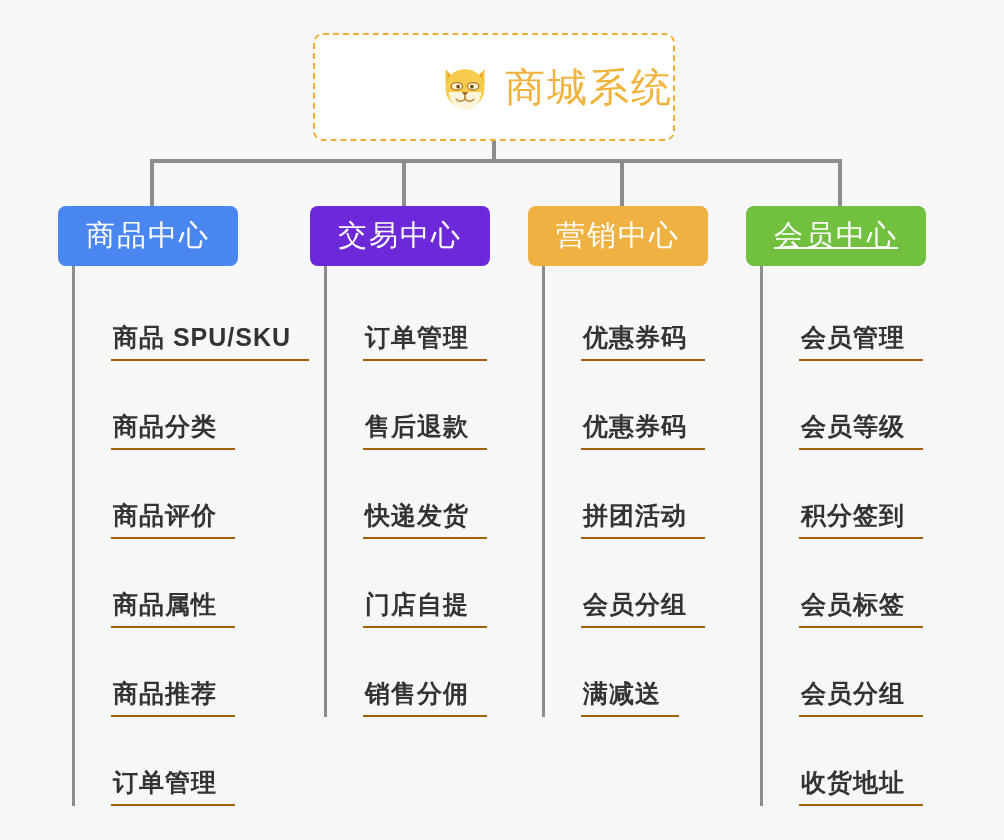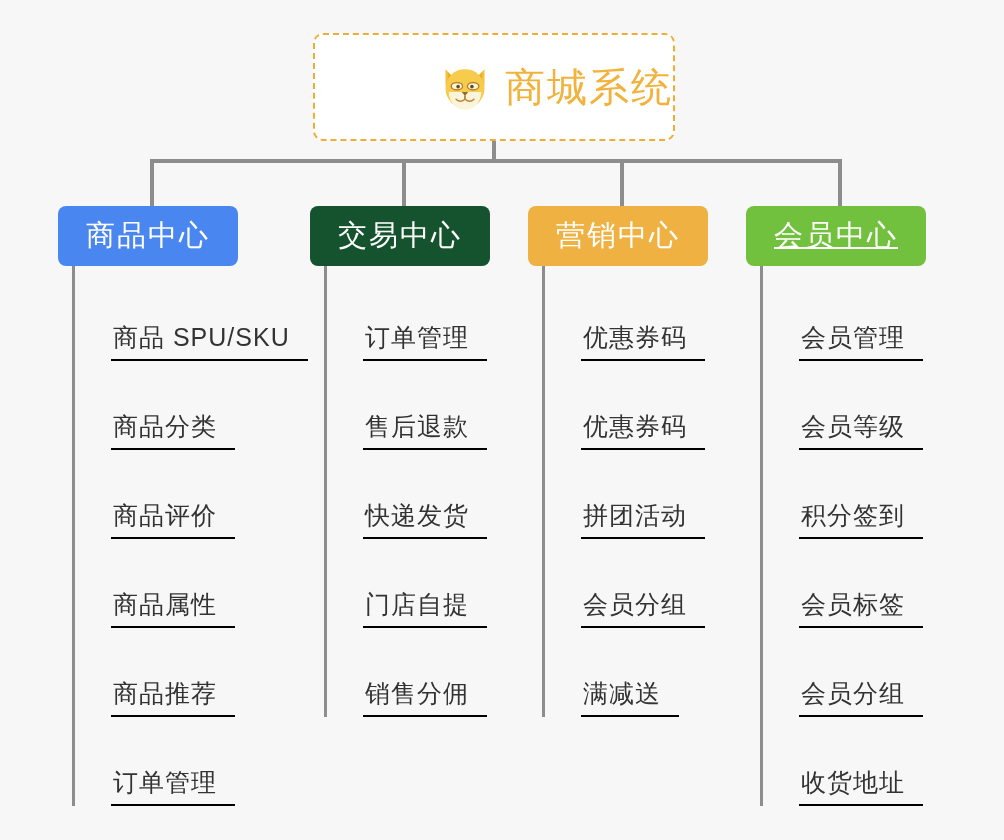--- a/index.html
+++ b/index.html
@@ -94,21 +94,21 @@
     box-sizing: border-box;
     padding: 14px 28px;
     border-radius: 8px;
     color: #ffffff;
     font-size: 29px;
     line-height: 1.1;
     letter-spacing: 2px;
     white-space: nowrap;
   }
   .branch-1 .branch-head { background: #4a86f0; }
-  .branch-2 .branch-head { background: #14532d; }
+  .branch-2 .branch-head { background: #6d28d9; }
   .branch-3 .branch-head { background: #eeb142; }
   .branch-4 .branch-head { background: #72c13e; text-decoration: underline; }
 
   
   .children {
     position: relative;
     margin-left: 14px;
     padding-left: 0;
     border-left: 3px solid #8d8d8d;
     padding-top: 6px;
@@ -119,22 +119,23 @@
     display: flex;
     align-items: flex-end;
     padding-left: 36px;
   }
   .child-label {
     font-size: 25px;
     color: #333333;
     line-height: 1.25;
     white-space: nowrap;
     padding: 0 18px 6px 2px;
-    border-bottom: 2px solid #000000;
+    border-bottom: 2px solid #a16207;
     letter-spacing: 1px;
+    font-weight: bold;
   }
 </style>
 </head>
 <body>
 
 <div id="mindmap">
 
   <div class="root-node">
     <svg class="root-icon" viewBox="0 0 64 64" aria-hidden="true">
       <path d="M8 10 L8 30 L20 22 Z" fill="#f5c23e"></path>

